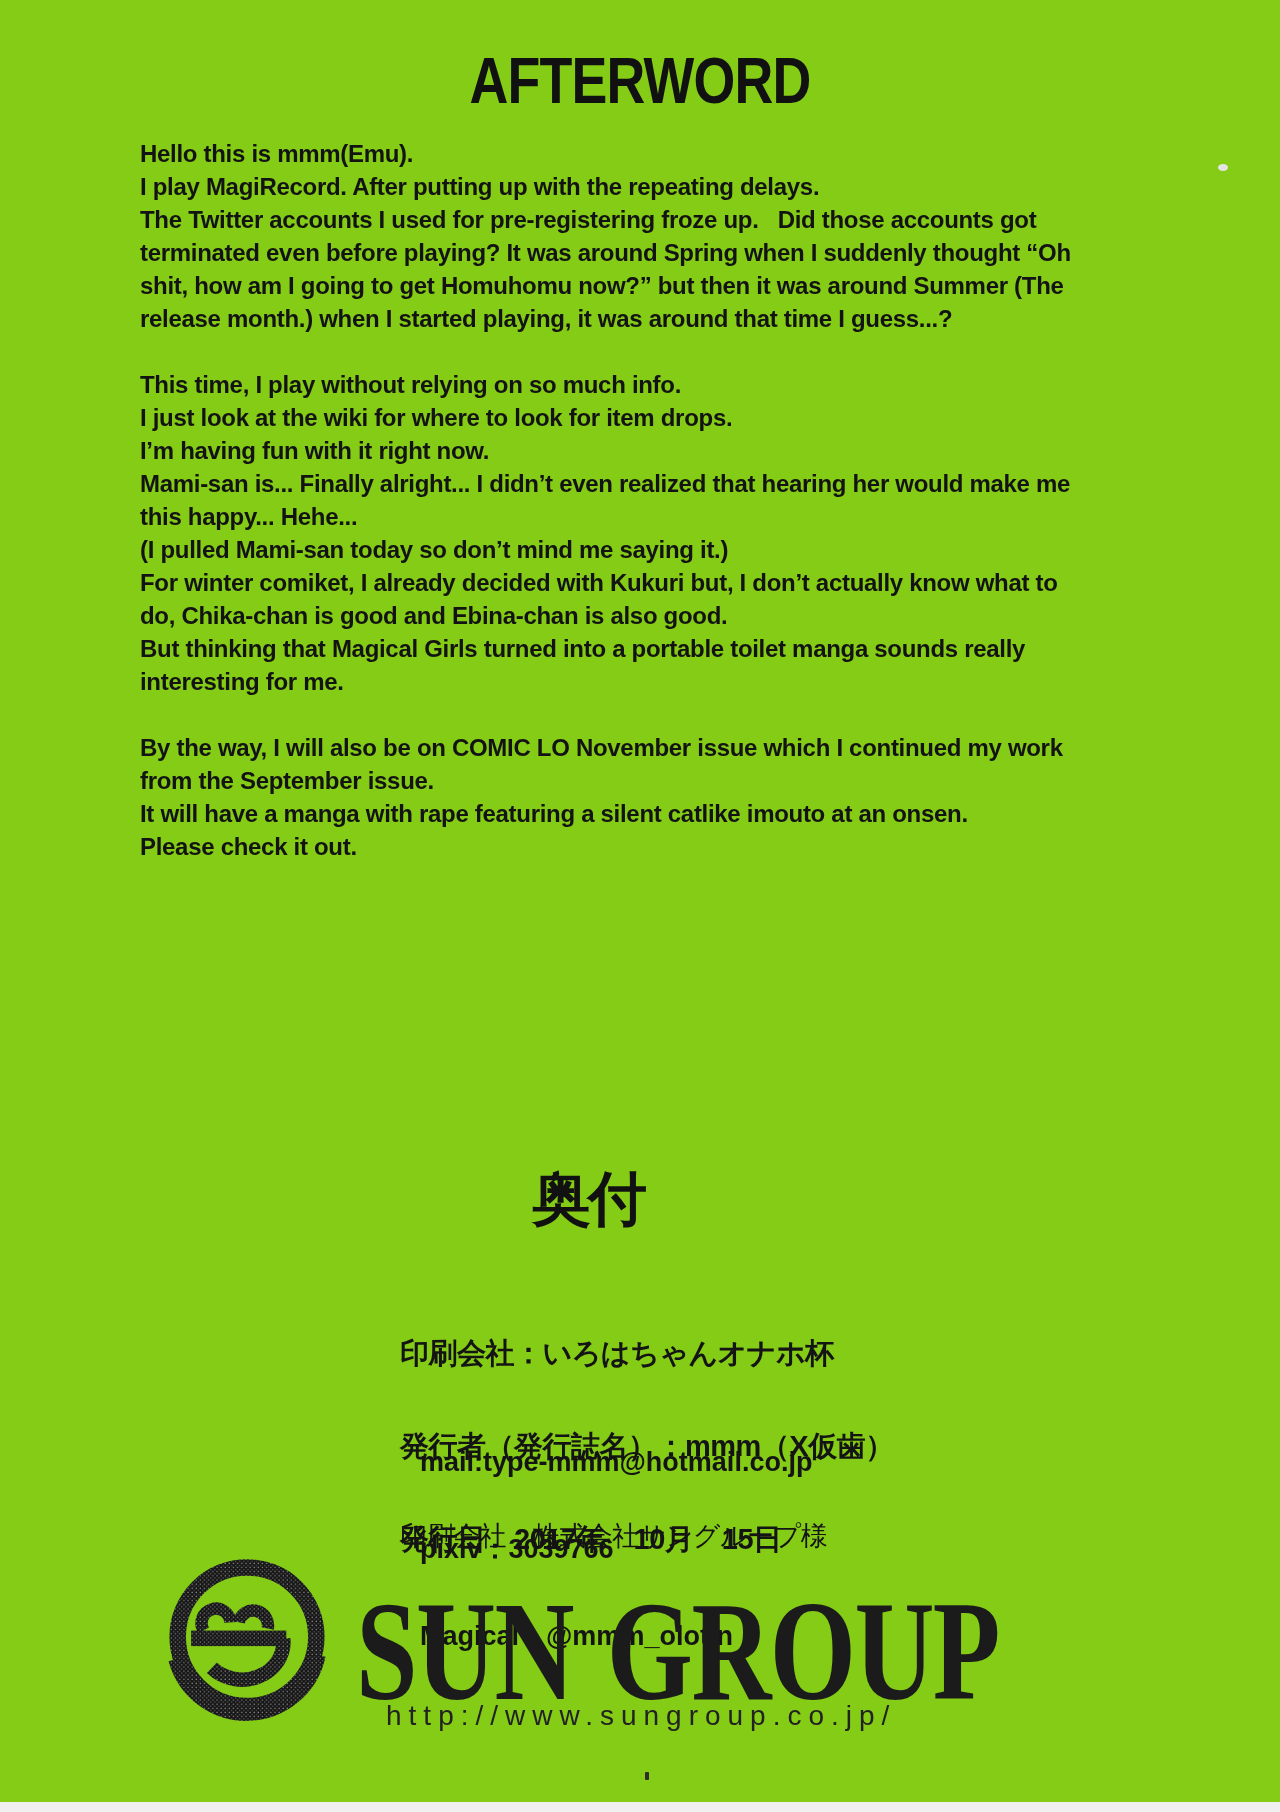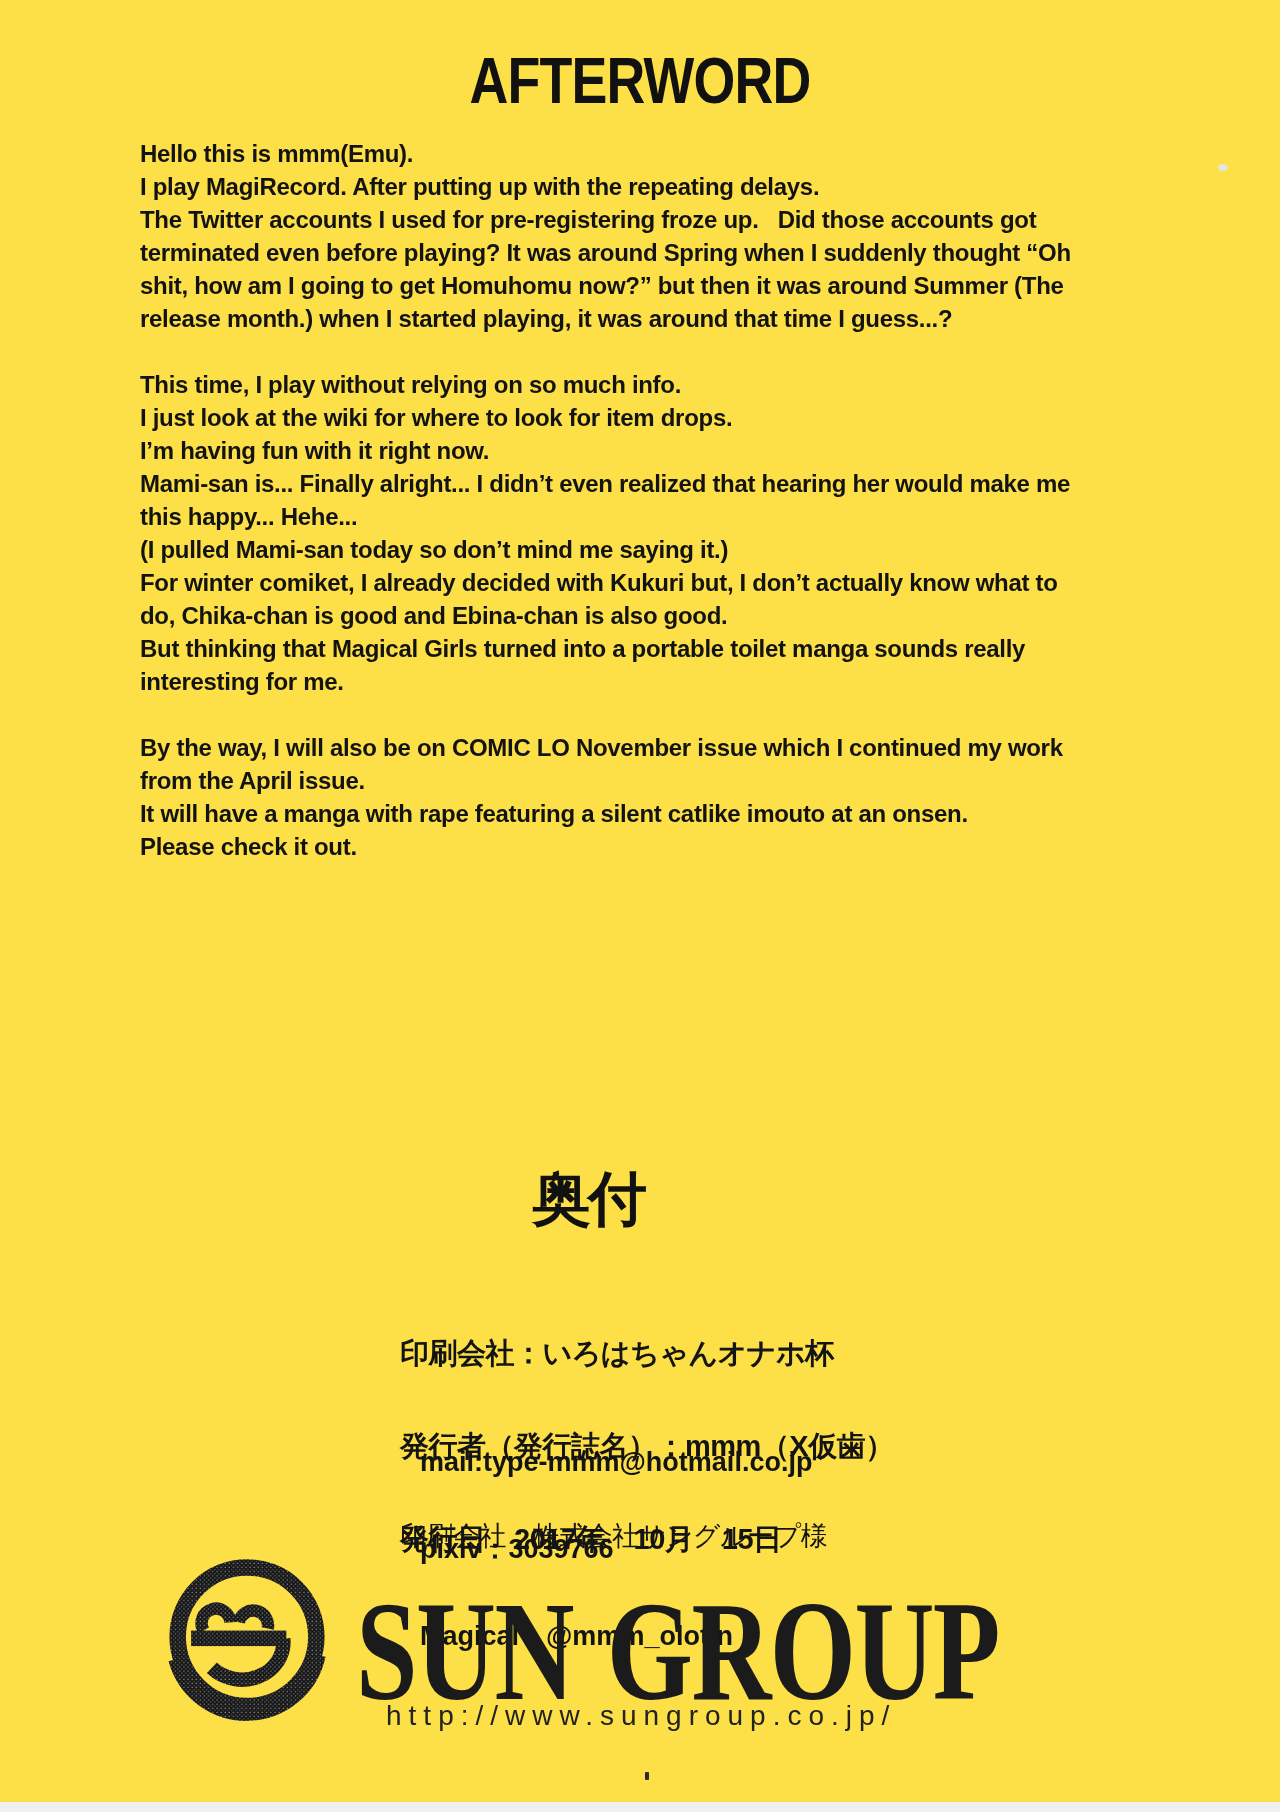--- a/index.html
+++ b/index.html
@@ -1,18 +1,18 @@
 <!DOCTYPE html>
 <html><head>
 <meta charset="utf-8">
 <style>
   html,body { margin:0; padding:0; background:#ffffff; }
   .page {
     position:relative; width:1280px; height:1812px;
-    background:#fde047; color:#161616; overflow:hidden;
+    background:#84cc16; color:#161616; overflow:hidden;
     font-family:"Liberation Sans", sans-serif;
   }
   .title {
     position:absolute; top:44px; left:0; width:100%; margin:0;
     text-align:center; font-size:64px; font-weight:bold;
     letter-spacing:-1px; transform:scaleX(0.84);
     color:#111111;
   }
   .body-text {
     position:absolute; left:140px; top:137px; width:1100px;
@@ -82,21 +82,21 @@
 I just look at the wiki for where to look for item drops.
 I’m having fun with it right now.
 Mami-san is... Finally alright... I didn’t even realized that hearing her would make me
 this happy... Hehe...
 (I pulled Mami-san today so don’t mind me saying it.)
 For winter comiket, I already decided with Kukuri but, I don’t actually know what to
 do, Chika-chan is good and Ebina-chan is also good.
 But thinking that Magical Girls turned into a portable toilet manga sounds really
 interesting for me.</p>
     <p>By the way, I will also be on COMIC LO November issue which I continued my work
-from the April issue.
+from the September issue.
 It will have a manga with rape featuring a silent catlike imouto at an onsen.
 Please check it out.</p>
   </div>
 
   <h2 class="colophon-heading">奥付</h2>
 
   <div class="colophon-jp">
     <div>印刷会社：いろはちゃんオナホ杯</div>
     <div>発行者（発行誌名）：mmm（X仮歯）</div>
     <div>発行日　2017年　10月　15日</div>

